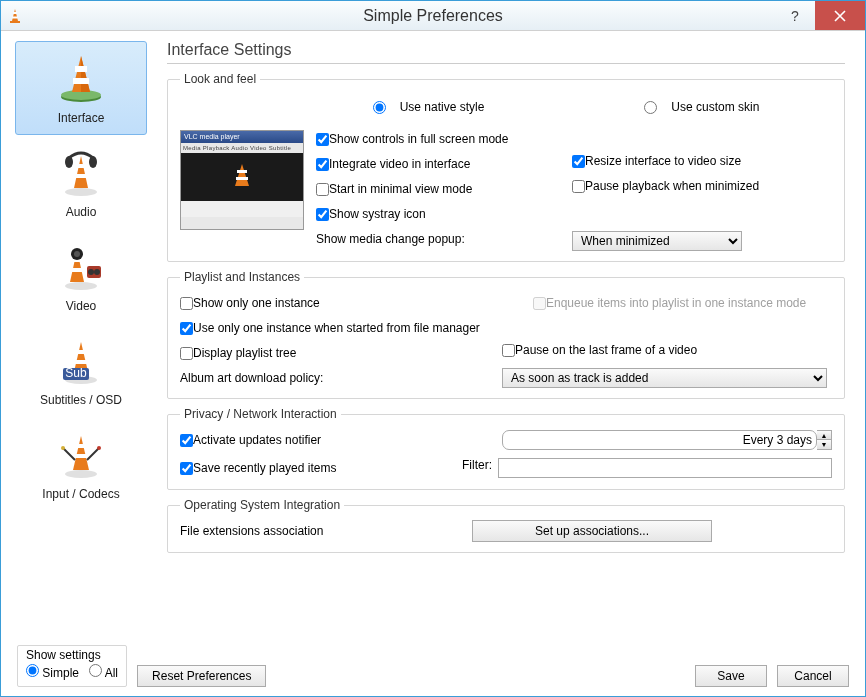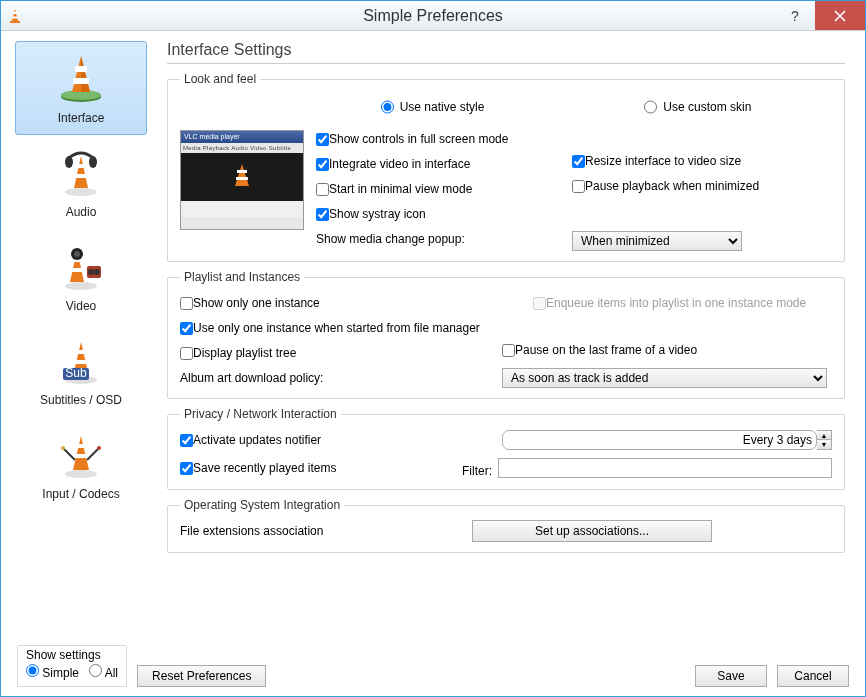--- a/index.html
+++ b/index.html
@@ -23,21 +23,21 @@
 .cone { display: inline-block; }
 
 .main { flex: 1; padding: 10px 20px 0 10px; }
 .page-title { font-size: 16px; color: #444; padding-bottom: 4px; border-bottom: 1px solid #ccc; margin-bottom: 8px; }
 
 fieldset { border: 1px solid #d6d6d6; border-radius: 2px; margin-bottom: 8px; padding: 8px 12px 10px 12px; }
 legend { font-size: 12px; color: #333; padding: 0 4px; }
 
 .row { display: flex; align-items: center; min-height: 22px; }
 .radio-row { display: flex; gap: 160px; justify-content: center; margin: 6px 0 14px 120px; }
-.radio-row label, .row label { display: flex; gap: 6px; cursor: pointer; }
+.radio-row label, .row label { display: flex; align-items: center; gap: 14px; cursor: pointer; }
 .disabled { color: #a0a0a0; margin-left: 31px; }
 
 .look-grid { display: flex; gap: 12px; }
 .preview { width: 124px; height: 100px; border: 1px solid #999; background: #2a3a5a; position: relative; margin-top: 2px; }
 .preview .bar { position:absolute; left:0; right:0; background:#d6e4f5; }
 .preview .titlebar2 { top:0; height:12px; background: linear-gradient(#4a6aa8,#2a4a88); color:#fff; font-size:7px; padding-left:3px; line-height:12px; }
 .preview .menubar { top:12px; height:10px; background:#e8e8e8; font-size:6px; color:#444; padding-left:2px; line-height:10px; letter-spacing:0.3px;}
 .preview .video { top:22px; bottom:28px; left:0; right:0; position:absolute; background:#1a1a1a; display:flex; align-items:center; justify-content:center; }
 .preview .ctrlbar { bottom:12px; height:16px; background:#f0f0f0; }
 .preview .status { bottom:0; height:12px; background:#e8e8e8; }
@@ -284,21 +284,21 @@
           </div>
         </div>
       </div>
       <div class="two-col" style="align-items:center; margin-top:6px;">
         <div class="left">
           <label class="row">
               <input type="checkbox" checked="" style=""> 
               <span>Save recently played items</span>
             </label>
         </div>
-        <div class="right" style="flex-direction:row; align-items:flex-end; gap:6px; width:370px;">
+        <div class="right" style="flex-direction:row; align-items:flex-start; gap:6px; width:370px;">
           <span>Filter:</span>
           <input type="text" style="flex: 1 1 0%;" value="">
         </div>
       </div>
     </fieldset>
 
     <fieldset>
       <legend>Operating System Integration</legend>
       <div class="two-col" style="align-items:center;">
         <div class="left">

